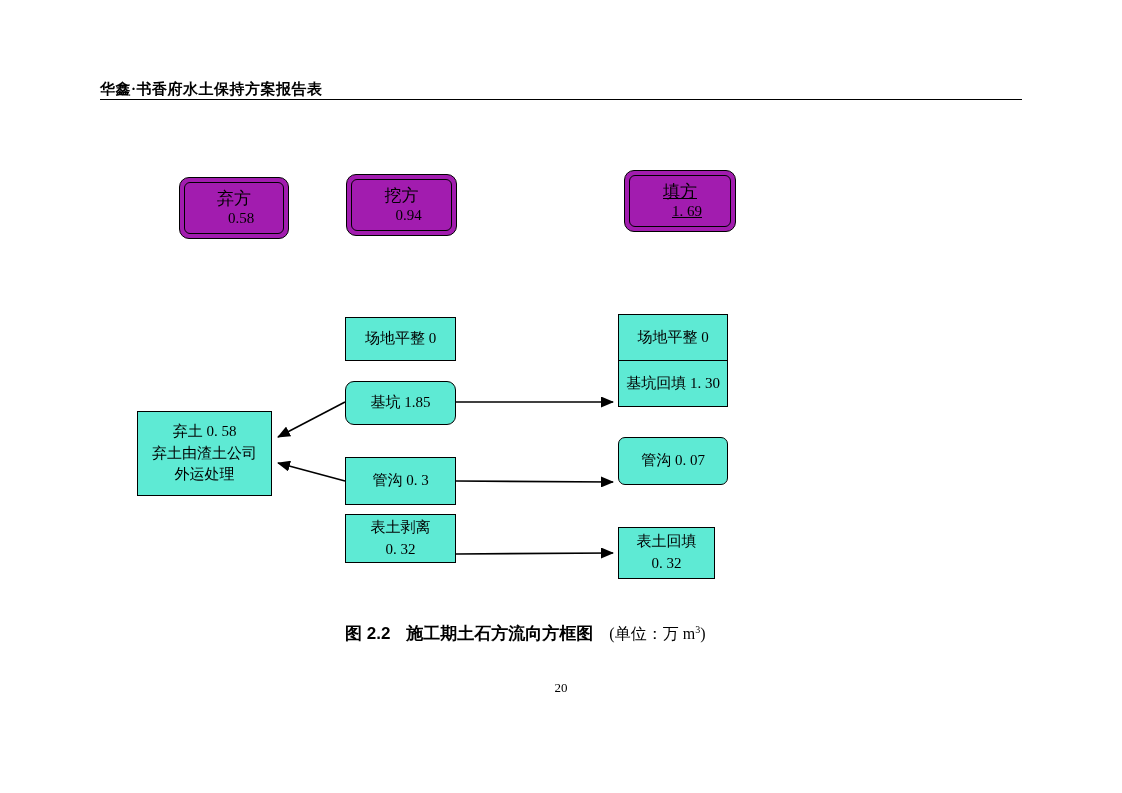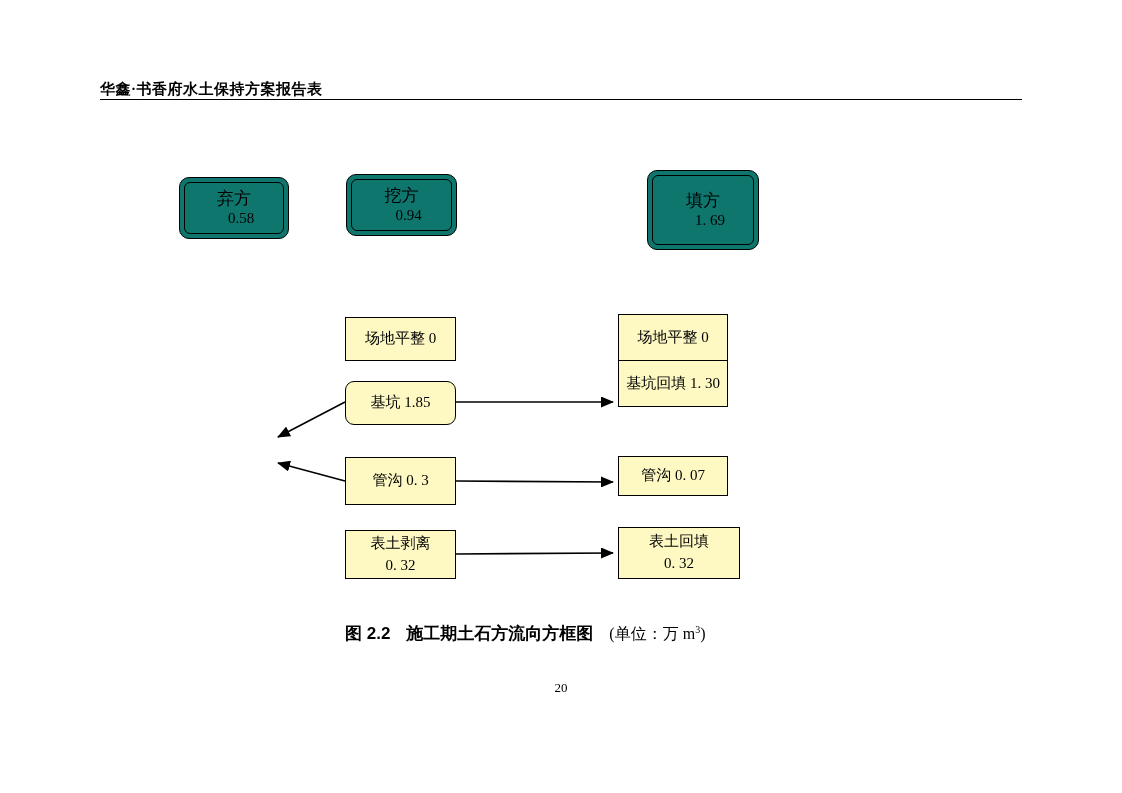--- a/index.html
+++ b/index.html
@@ -33,39 +33,39 @@
     position: absolute;
     left: 0; top: 0;
     pointer-events: none;
   }
   
   .dbox {
     position: absolute;
     border: 1.6px solid #000;
     border-radius: 10px;
     padding: 4px;
-    background: #0f766e;
+    background: #a21caf;
   }
   .dbox-inner {
     width: 100%; height: 100%;
     border: 1.2px solid #000;
     border-radius: 6px;
     display: flex;
     flex-direction: column;
     align-items: center;
     justify-content: center;
     line-height: 1.25;
   }
   .dbox-label { font-size: 17px; }
   .dbox-value { font-size: 15px; margin-left: 14px; }
   
   .rbox {
     position: absolute;
     border: 1.2px solid #000;
-    background: #fef9c3;
+    background: #5eead4;
     display: flex;
     flex-direction: column;
     align-items: center;
     justify-content: center;
     text-align: center;
     font-size: 15px;
     line-height: 1.45;
   }
   .caption {
     position: absolute;
@@ -123,61 +123,66 @@
     </div>
   </div>
 
   <div class="dbox" style="left:346px; top:174px; width:111px; height:62px;text-align:right;">
     <div class="dbox-inner">
       <div class="dbox-label">挖方</div>
       <div class="dbox-value">0.94</div>
     </div>
   </div>
 
-  <div class="dbox" style="left:647px; top:170px; width:112px; height:80px;">
+  <div class="dbox" style="left:624px; top:170px; width:112px; height:62px;text-decoration:underline;">
     <div class="dbox-inner">
       <div class="dbox-label">填方</div>
       <div class="dbox-value">1. 69</div>
     </div>
   </div>
 
   <div class="rbox" style="left:345px; top:317px; width:111px; height:44px;">
     <div>场地平整 0</div>
   </div>
 
   <div class="rbox" style="left:345px; top:381px; width:111px; height:44px;border-radius:9px;">
     <div>基坑 1.85</div>
   </div>
 
   <div class="rbox" style="left:345px; top:457px; width:111px; height:48px;">
     <div>管沟 0. 3</div>
   </div>
 
-  <div class="rbox" style="left:345px; top:530px; width:111px; height:49px;">
+  <div class="rbox" style="left:345px; top:514px; width:111px; height:49px;">
     <div>表土剥离</div>
     <div>0. 32</div>
   </div>
 
   <div class="rbox" style="left:618px; top:314px; width:110px; height:48px;">
     <div>场地平整 0</div>
   </div>
 
   <div class="rbox" style="left:618px; top:360px; width:110px; height:47px;">
     <div>基坑回填 1. 30</div>
   </div>
 
-  <div class="rbox" style="left:618px; top:456px; width:110px; height:40px;">
+  <div class="rbox" style="left:618px; top:437px; width:110px; height:48px;border-radius:7px;">
     <div>管沟 0. 07</div>
   </div>
 
-  <div class="rbox" style="left:618px; top:527px; width:122px; height:52px;">
+  <div class="rbox" style="left:618px; top:527px; width:97px; height:52px;">
     <div>表土回填</div>
     <div>0. 32</div>
   </div>
 
+  <div class="rbox" style="left:137px; top:411px; width:135px; height:85px;">
+    <div>弃土 0. 58</div>
+    <div>弃土由渣土公司</div>
+    <div>外运处理</div>
+  </div>
 
   <div class="caption">
     <span class="caption-main">图 2.2</span><span class="caption-gap"></span><span class="caption-main">施工期土石方流向方框图</span><span class="caption-gap"></span><span class="caption-unit"><span>(单位：万 m</span><sup>3</sup><span>)</span></span>
   </div>
 
   <div class="page-number">20</div>
 
 </div>
 
 </body></html>

